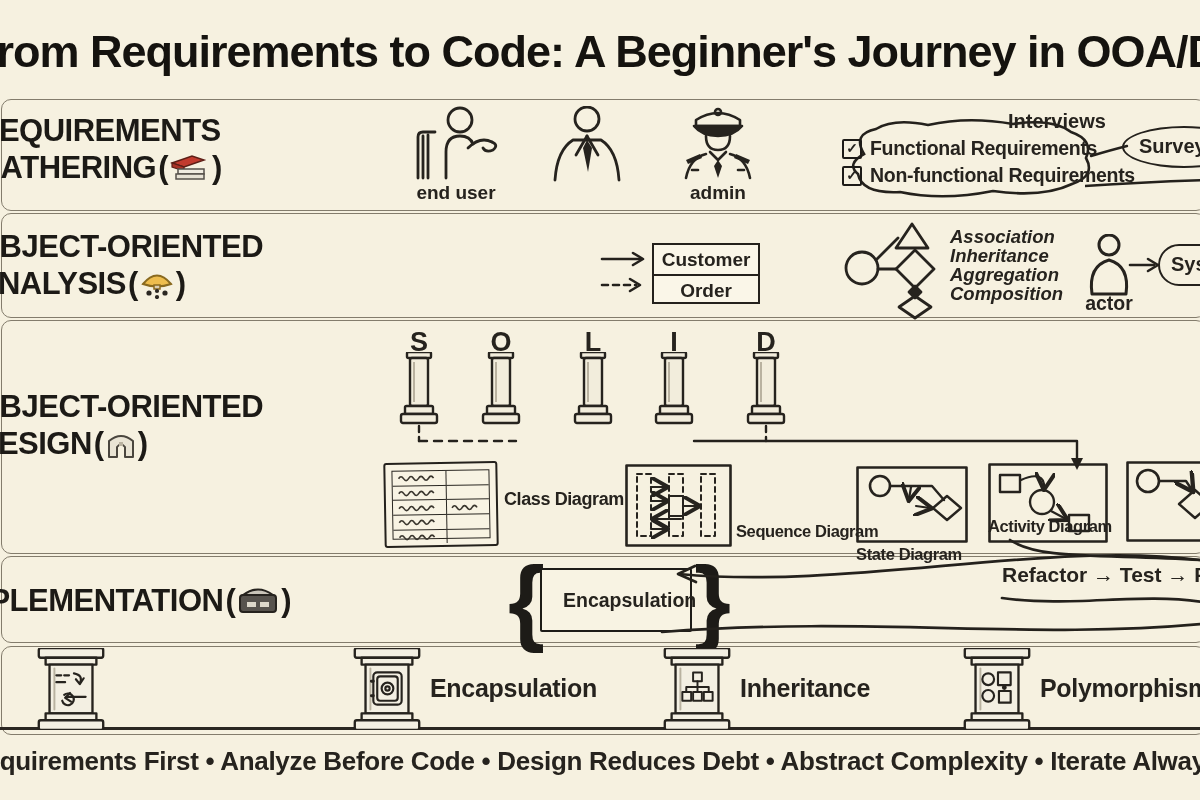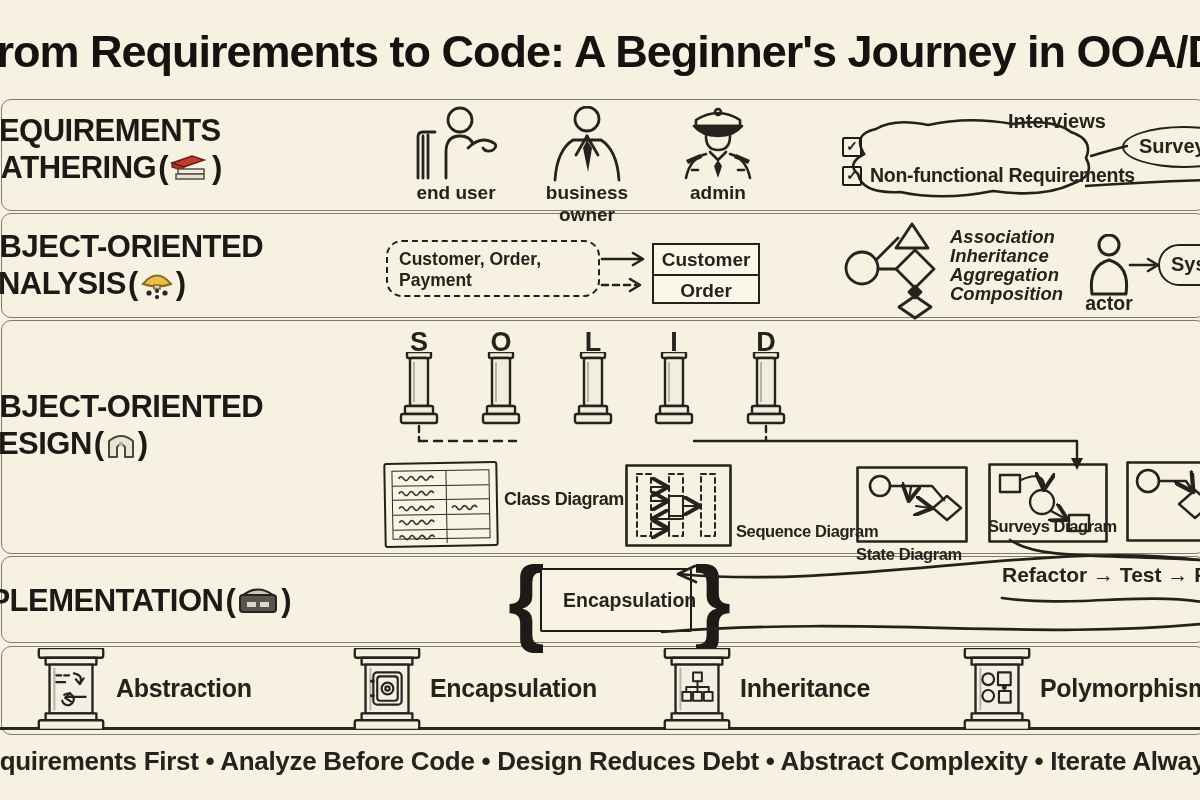--- a/index.html
+++ b/index.html
@@ -81,21 +81,20 @@
   </svg>
   <div class="abs plabel" style="left:408px;top:182px;width:96px;">end user</div>
 
   <svg class="abs" style="left:545px;top:106px;" width="84" height="76" viewBox="0 0 84 76" fill="none" stroke="#26231e" stroke-width="2.8" stroke-linecap="round" stroke-linejoin="round">
     <circle cx="42" cy="13" r="12"></circle>
     <path d="M10,74 Q12,44 28,34 L56,34 Q72,44 74,74"></path>
     <path d="M42,30 L31,49"></path>
       <path d="M42,30 L53,49"></path>
     <polygon points="42,34 47,42 43,66 38,42" fill="#26231e" stroke="none"></polygon>
   </svg>
-  <div class="abs plabel" style="left:520px;top:182px;width:134px;">business owner</div>
 
   <svg class="abs" style="left:682px;top:104px;" width="72" height="78" viewBox="0 0 72 78" fill="none" stroke="#26231e" stroke-width="2.6" stroke-linecap="round" stroke-linejoin="round">
     <path d="M14,16 Q36,2 58,16 L58,22 L14,22 Z"></path>
     <circle cx="36" cy="8" r="3"></circle>
     <path d="M12,22 H60 Q52,32 36,32 Q20,32 12,22 Z" fill="#26231e"></path>
     <path d="M24,32 Q24,46 36,46 Q48,46 48,32"></path>
     <path d="M4,74 Q8,54 24,50"></path>
       <path d="M68,74 Q64,54 48,50"></path>
     <polygon points="4,56 18,50 20,54 6,60" fill="#26231e" stroke="none"></polygon>
     <polygon points="68,56 54,50 52,54 66,60" fill="#26231e" stroke="none"></polygon>
@@ -106,20 +105,21 @@
   </svg>
   <div class="abs plabel" style="left:682px;top:182px;width:72px;">admin</div>
 
   <svg class="abs" style="left:828px;top:116px;" width="292" height="92" viewBox="0 0 292 92" fill="none" stroke="#24211c" stroke-width="2.6" stroke-linecap="round">
     <path d="M36,38 Q24,18 48,13 Q66,2 100,9 Q140,0 185,8 Q225,2 243,16 Q266,24 258,42 Q268,60 244,68 Q215,82 165,75 Q115,85 72,76 Q34,78 30,58 Q18,48 36,38 Z"></path>
   </svg>
   <div class="abs chkrow" style="left:842px;top:137px;">
     <span class="chk">
         <span class="mark">✓</span>
       </span>
+    <span class="chklbl">Functional Requirements</span>
   </div>
   <div class="abs chkrow" style="left:842px;top:164px;">
     <span class="chk">
         <span class="mark">✓</span>
       </span>
     <span class="chklbl">Non-functional Requirements</span>
   </div>
   <div class="abs b" style="left:1008px;top:110px;font-size:20px;">Interviews</div>
   <svg class="abs" style="left:1085px;top:138px;" width="125" height="58" viewBox="0 0 125 58" fill="none" stroke="#24211c" stroke-width="2.4" stroke-linecap="round">
     <path d="M6,18 Q26,12 42,8"></path>
@@ -139,23 +139,20 @@
         <rect x="14" y="16" width="6" height="4" fill="#d9cdb4" stroke="#8a6a1f" stroke-width="1.5"></rect>
         <circle cx="9" cy="24" r="2.6" fill="#2b2722"></circle>
           <circle cx="25" cy="24" r="2.6" fill="#2b2722"></circle>
         <circle cx="17" cy="22" r="2.1" fill="#2b2722"></circle>
           <circle cx="17" cy="28" r="2.1" fill="#2b2722"></circle>
       </svg>
       <span>)</span>
     </div>
   </div>
 
-  <div class="abs dashedbox" style="left:386px;top:240px;width:214px;height:57px;">
-    <div class="b" style="font-size:17.5px;padding:7px 0 0 11px;">Customer, Order, Payment</div>
-  </div>
   <svg class="abs" style="left:600px;top:242px;" width="54" height="60" viewBox="0 0 54 60" fill="none" stroke="#24211c" stroke-width="2.6" stroke-linecap="round" stroke-linejoin="round">
     <path d="M2,17 H40"></path>
       <path d="M33,11 L43,17 L33,23"></path>
     <path d="M2,43 H36" stroke-dasharray="6,5"></path>
       <path d="M30,37 L40,43 L30,49"></path>
   </svg>
   <div class="abs classbox" style="left:652px;top:243px;width:108px;height:61px;">
     <div class="rowc">Customer</div>
     <div class="rowc">Order</div>
   </div>
@@ -342,21 +339,21 @@
           <path d="M0,0 L8,4.5 L0,9" fill="none" stroke="#26231e" stroke-width="1.8"></path>
         </marker>
       </defs>
     <rect x="1.5" y="1.5" width="117" height="77" stroke-width="2.6"></rect>
     <rect x="12" y="12" width="20" height="17" stroke-width="2.4"></rect>
     <path d="M33,17 C48,10 57,13 56,25" stroke-width="2.2" marker-end="url(#ah3)"></path>
     <circle cx="54" cy="39" r="12" stroke-width="2.4"></circle>
     <path d="M63,48 L78,56" stroke-width="2.2" marker-end="url(#ah3)"></path>
     <rect x="81" y="52" width="20" height="16" stroke-width="2.4"></rect>
   </svg>
-  <div class="abs diaglabel" style="left:988px;top:517px;width:120px;text-align:center;">Surveys Diagram</div>
+  <div class="abs diaglabel" style="left:988px;top:517px;width:120px;text-align:center;">Activity Diagram</div>
 
   <svg class="abs" style="left:1126px;top:461px;" width="140" height="82" viewBox="0 0 140 82" fill="none" stroke="#26231e" stroke-linecap="round" stroke-linejoin="round">
     <defs>
         <marker id="ah4" markerWidth="9" markerHeight="9" refX="7" refY="4.5" orient="auto">
           <path d="M0,0 L8,4.5 L0,9" fill="none" stroke="#26231e" stroke-width="1.8"></path>
         </marker>
       </defs>
     <rect x="1.5" y="1.5" width="136" height="78" stroke-width="2.6"></rect>
     <circle cx="22" cy="20" r="11" stroke-width="2.6"></circle>
     <path d="M33,20 H60 L66,29" stroke-width="2.4" marker-end="url(#ah4)"></path>
@@ -411,21 +408,20 @@
     <g transform="translate(24,26)" fill="none" stroke="#26231e" stroke-width="2.2">
       <path d="M0,2 H14" stroke-dasharray="5,3"></path>
         <path d="M0,9 H9"></path>
       <path d="M18,0 Q28,2 24,10"></path>
         <path d="M20,6 L24,11 L28,5"></path>
       <path d="M8,22 a6,6 0 1 1 -2,6"></path>
         <path d="M10,24 H30"></path>
         <path d="M14,20 L9,25 L15,29"></path>
     </g>
   </svg>
-  <div class="abs pillarlbl" style="left:116px;top:674px;">Abstraction</div>
 
   <svg class="abs" style="left:348px;top:648px;" width="78" height="82" viewBox="0 0 78 84" fill="#f3efe2" stroke="#26231e" stroke-width="2.4" stroke-linejoin="round" stroke-linecap="round">
     <rect x="6" y="0" width="66" height="10" rx="2"></rect>
       <rect x="13" y="10" width="52" height="7"></rect>
     <rect x="17" y="17" width="44" height="50"></rect>
     <path d="M22,21 V63" fill="none" stroke="#b9b2a0" stroke-width="2"></path>
     <rect x="13" y="67" width="52" height="7"></rect>
       <rect x="6" y="74" width="66" height="10" rx="2"></rect>
     <g transform="translate(25,25)" fill="none" stroke="#26231e" stroke-width="2.2">
       <rect x="0" y="0" width="29" height="33" rx="4"></rect>

